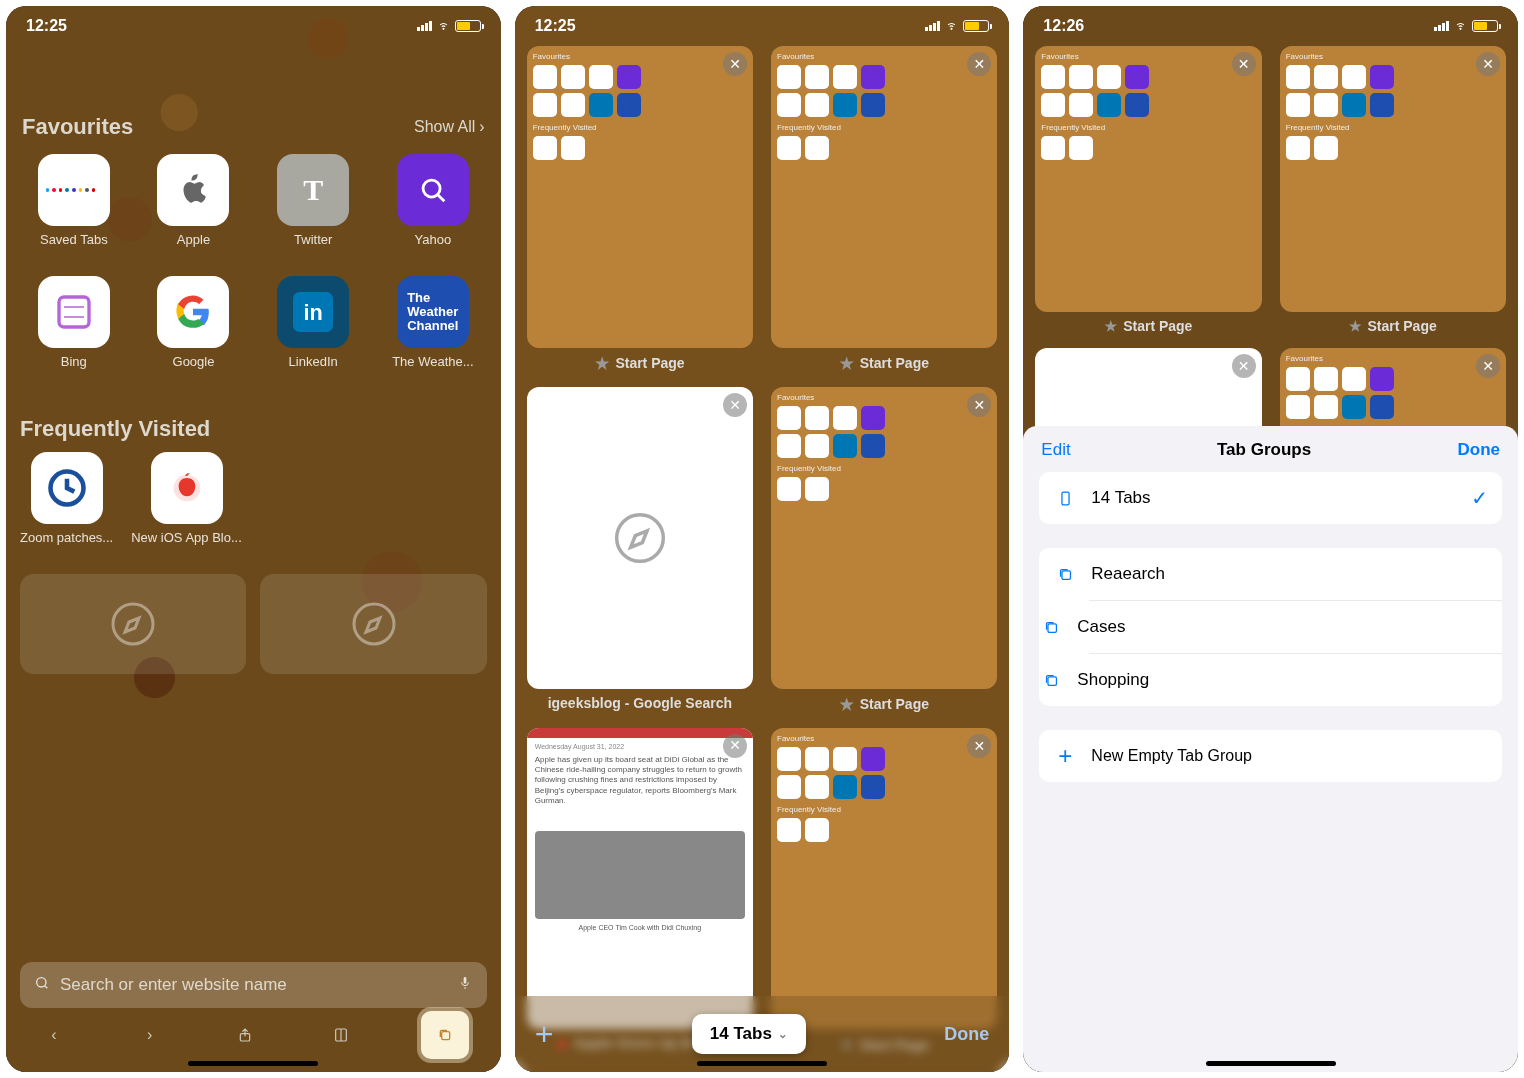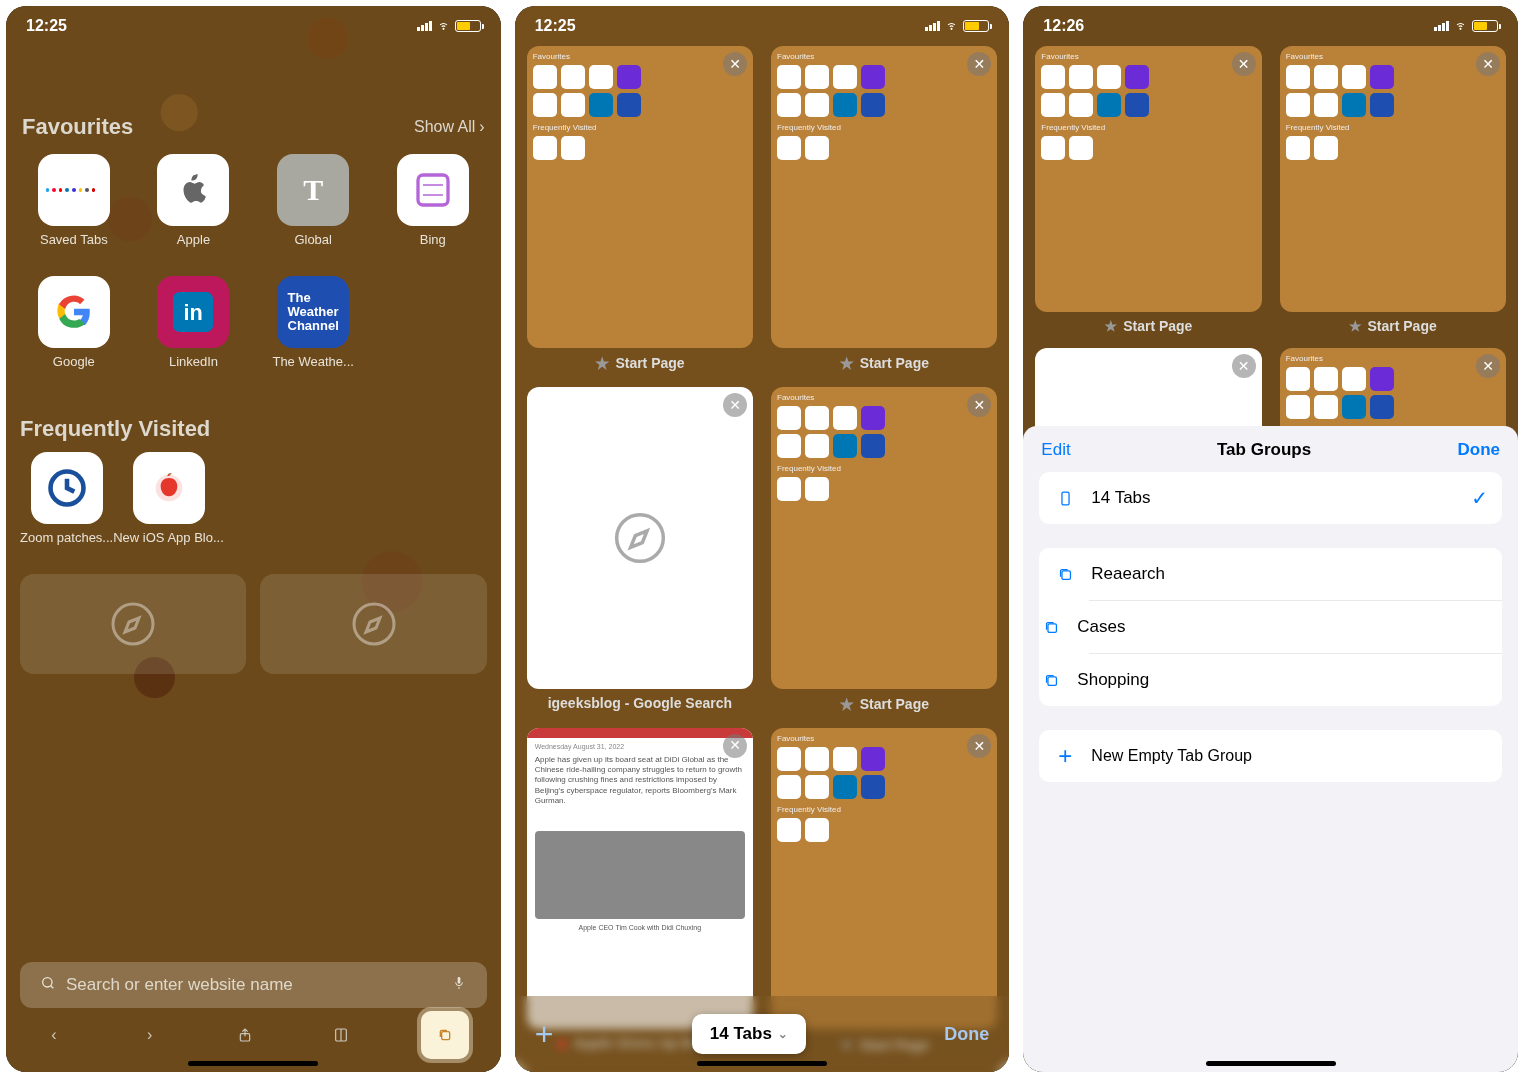--- a/index.html
+++ b/index.html
@@ -48,33 +48,33 @@
   .p1 .content { position:relative; z-index:2; padding: 56px 14px 0; color:#ddd8ce; }
   .p1 .sec-head { display:flex; justify-content:space-between; align-items:center; margin:12px 2px 14px;}
   .p1 .sec-head h2 { font-size:22px; font-weight:700; }
   .p1 .showall { color:#ddd8ce; font-size:16px; display:flex; gap:4px; align-items:center;}
   .p1 .grid { display:grid; grid-template-columns:repeat(4,1fr); gap:12px; }
   .p1 .tile { text-align:center; font-size:13px; color:#e8e3d8; }
   .p1 .tile .ico { width:72px; height:72px; border-radius:16px; margin:0 auto 6px;
     display:flex; align-items:center; justify-content:center; font-size:30px; font-weight:700; color:#fff;}
   .p1 .tile .lbl { line-height:1.2; height:32px; overflow:hidden;}
   .p1 .sec2 { margin-top:30px; }
-  .p1 .freq { display:flex; margin-top:10px;}
+  .p1 .freq { display:flex; gap:18px; margin-top:10px;}
   .p1 .freq .tile .ico { width:72px; height:72px; }
   .p1 .shared { margin-top:30px; font-size:22px; font-weight:700;}
   .p1 .shared-row { display:flex; gap:14px; margin-top:12px;}
   .p1 .shared-row .card { flex:1; height:100px; background:rgba(255,255,255,.12); border-radius:14px;
     display:flex; align-items:center; justify-content:center; color:rgba(255,255,255,.4); font-size:40px;}
   .ico-grid { background:#fff; display:grid; grid-template-columns:repeat(3,1fr); gap:3px; padding:8px;}
   .ico-grid span { width:100%; aspect-ratio:1; border-radius:3px;}
 
   .p1 .addr {
     position:absolute; bottom:64px; left:14px; right:14px; height:46px;
     background:rgba(255,255,255,.22); border-radius:12px; display:flex; align-items:center;
-    padding:0 20px; gap:10px; color:#e8e3d8; z-index:5;margin-top:34px;
+    padding:0 14px; gap:10px; color:#e8e3d8; z-index:5;margin-top:34px;
   }
   .p1 .addr input { flex:1; background:none; border:none; outline:none; font-size:17px; color:#e8e3d8;}
   .p1 .addr input::placeholder{ color:#e8e3d8; opacity:.9;}
   .p1 .toolbar {
     position:absolute; bottom:12px; left:0; right:0; height:50px; display:flex;
     align-items:center; justify-content:space-around; color:#ccc7bb; z-index:5;
   }
   .p1 .toolbar .tb { width:32px; height:32px; display:flex; align-items:center; justify-content:center;}
   .p1 .toolbar .tabs-btn {
     background:#faf2d9; color:#c5852f; border-radius:10px; width:48px; height:48px;
@@ -199,21 +199,30 @@
       <div class="tile">
         <div class="ico" style="background:#fff;color:#666">
           <svg viewBox="0 0 24 24" fill="currentColor" style="width:38px;height:38px">
               <path d="M17 13c0-3 2-4 2-4s-1-2-3-2c-1 0-2 1-3 1s-2-1-3-1c-2 0-4 2-4 5 0 4 3 8 5 8 1 0 1-1 3-1s2 1 3 1c1 0 3-2 3-4-2-1-3-2-3-3zm-3-8c1-1 1-3 1-3s-2 0-3 1-1 3-1 3 2 0 3-1z"></path>
             </svg>
         </div>
         <div class="lbl">Apple</div>
       </div>
       <div class="tile">
         <div class="ico" style="background:#a8a8a0;color:#fff;font-family:serif">T</div>
-        <div class="lbl">Global</div>
+        <div class="lbl">Twitter</div>
+      </div>
+      <div class="tile">
+        <div class="ico" style="background:#6b2bd6">
+          <svg viewBox="0 0 24 24" fill="#fff" style="width:34px;height:34px">
+              <circle cx="11" cy="11" r="6" fill="none" stroke="#fff" stroke-width="2"></circle>
+              <path d="M15 15l5 5" stroke="#fff" stroke-width="2"></path>
+            </svg>
+        </div>
+        <div class="lbl">Yahoo</div>
       </div>
       <div class="tile">
         <div class="ico" style="background:#fff">
           <svg viewBox="0 0 24 24" style="width:40px;height:40px">
               <rect x="3" y="3" width="18" height="18" rx="3" fill="none" stroke="#b565d8" stroke-width="2"></rect>
               <path d="M6 9h12M6 15h12" stroke="#b565d8"></path>
             </svg>
         </div>
         <div class="lbl">Bing</div>
       </div>
@@ -222,21 +231,21 @@
           <svg viewBox="0 0 24 24" style="width:38px;height:38px">
               <path fill="#4285F4" d="M22 12c0-.7-.1-1.3-.2-2H12v4h5.6c-.3 1.4-1.1 2.6-2.3 3.4v2.8h3.7C21 18.2 22 15.3 22 12z"></path>
               <path fill="#34A853" d="M12 22c3 0 5.5-1 7-2.8l-3.7-2.8c-1 .7-2.2 1-3.3 1-2.6 0-4.8-1.7-5.5-4.1H2.7v2.9C4.2 19.8 7.8 22 12 22z"></path>
               <path fill="#FBBC05" d="M6.5 13.3c-.2-.7-.4-1.4-.4-2.1s.1-1.5.4-2.1V6.2H2.7C1.9 7.9 1.5 9.8 1.5 11.2s.4 3.3 1.2 5z"></path>
               <path fill="#EA4335" d="M12 5.6c1.5 0 2.8.5 3.8 1.5l2.8-2.8C17 2.6 14.5 1.5 12 1.5 7.8 1.5 4.2 3.7 2.7 7.2l3.8 2.9C7.2 7.3 9.4 5.6 12 5.6z"></path>
             </svg>
         </div>
         <div class="lbl">Google</div>
       </div>
       <div class="tile">
-        <div class="ico" style="background:#be185d">
+        <div class="ico" style="background:#0c4a6e">
           <svg viewBox="0 0 24 24" style="width:40px;height:40px">
               <rect width="24" height="24" rx="4" fill="#0077b5"></rect>
               <text x="12" y="17" text-anchor="middle" fill="#fff" font-size="13" font-weight="bold">in</text>
             </svg>
         </div>
         <div class="lbl">LinkedIn</div>
       </div>
       <div class="tile">
         <div class="ico" style="background:#1e4fb0;font-size:13px;line-height:1.1;padding:8px;text-align:left">The<br>Weather<br>Channel</div>
         <div class="lbl">The Weathe...</div>

